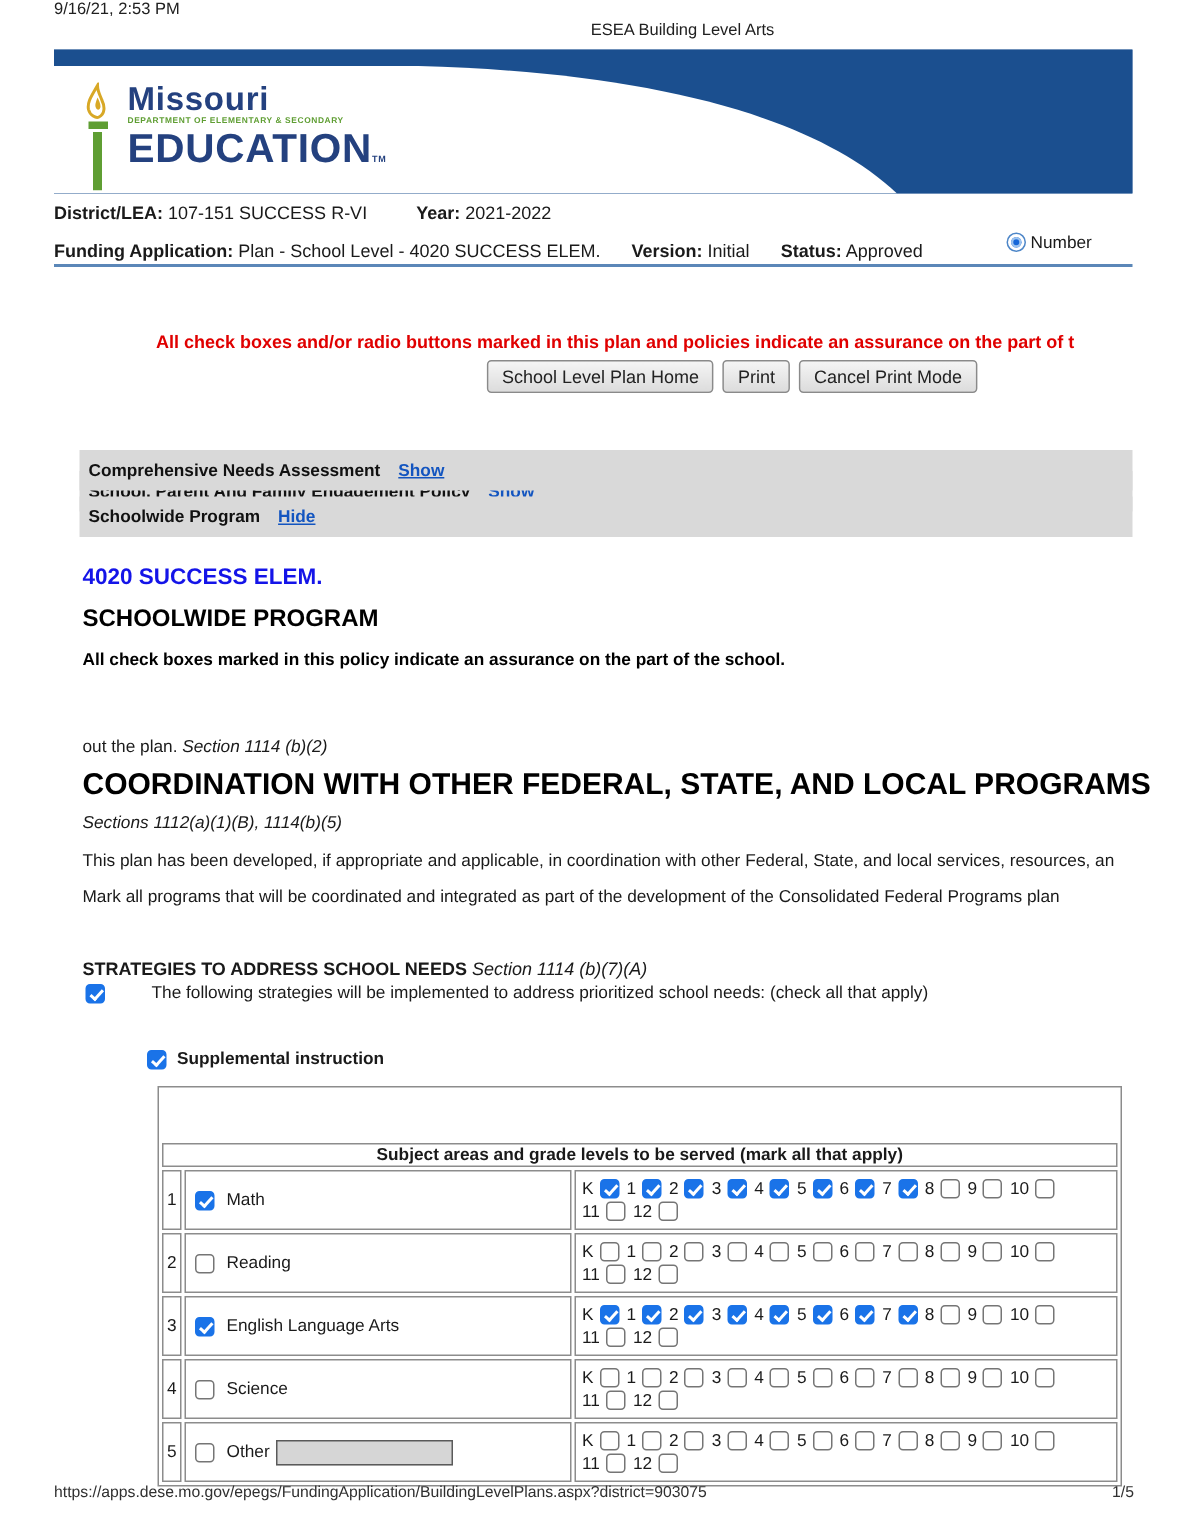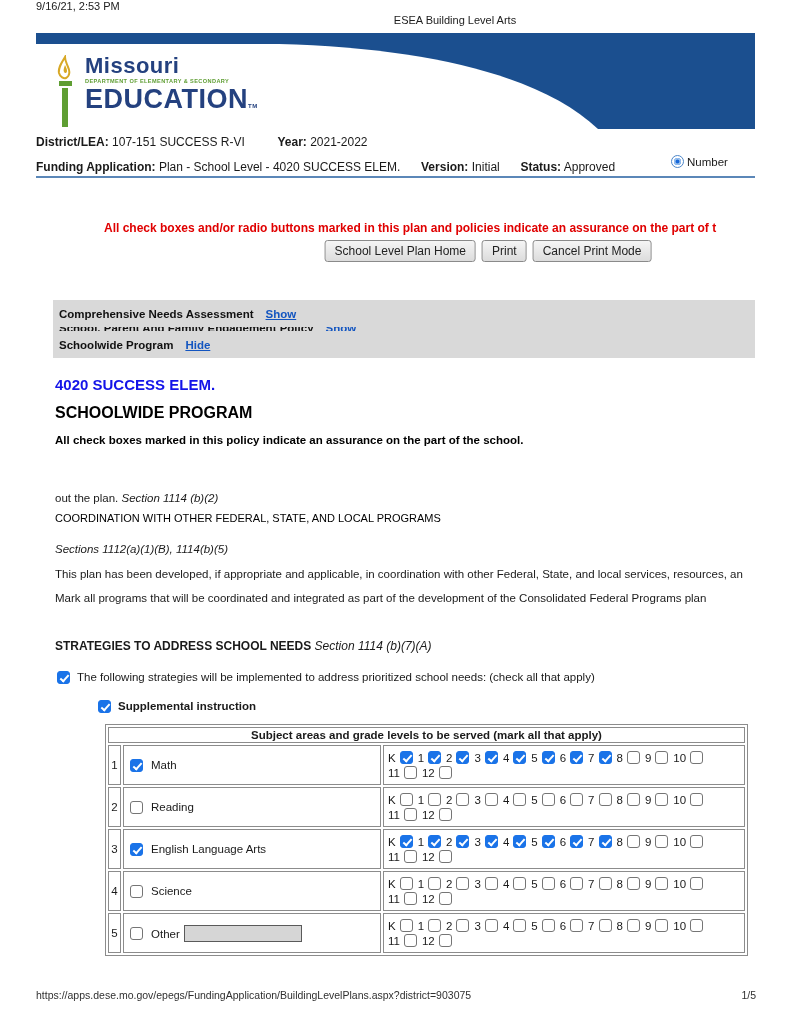--- a/index.html
+++ b/index.html
@@ -45,39 +45,39 @@
   .bar { position:absolute; left:53px; width:702px; height:27px; background:#d9d9d9; display:flex; align-items:center; padding-left:6px; font-size:11.5px; }
   .bar .bar-label { font-weight:bold; color:#111; }
   .bar a, .link { color:#1355c0; font-weight:bold; text-decoration:underline; margin-left:12px; cursor:pointer; font-size:11.5px; }
 
   .h-school { position:absolute; left:55px; top:376px; font-size:15px; font-weight:bold; color:#1414e8; }
   .h-program { position:absolute; left:55px; top:404px; font-size:16px; font-weight:bold; color:#000; }
   .p-bold { position:absolute; left:55px; top:434px; font-size:11.5px; font-weight:bold; color:#000; white-space:nowrap; }
   .p-body { position:absolute; left:55px; font-size:11.5px; color:#1a1a1a; white-space:nowrap; }
   .italic { font-style:italic; }
 
-  .h-coord { position:absolute; left:55px; top:512px; font-size:11px; font-weight:normal; color:#000; white-space:nowrap; }
+  .h-coord { position:absolute; left:55px; top:512px; font-size:20px; font-weight:bold; color:#000; white-space:nowrap; }
   .p-ref { position:absolute; left:55px; top:543px; font-size:11.5px; font-style:italic; color:#1a1a1a; }
 
   .h-strat { position:absolute; left:55px; top:639px; font-size:12px; white-space:nowrap; }
   .h-strat .b { font-weight:bold; }
   .h-strat .i { font-style:italic; }
 
   .check-row { position:absolute; display:flex; align-items:flex-start; font-size:11.5px; }
   .check-row .cb { margin-right:7px; flex:none; margin-top:0; }
   .check-row.bold { font-weight:bold;margin-left:10px; }
 
   
   .cb { display:inline-block; width:13px; height:13px; border:1px solid #757575; border-radius:3px; background:#fff; position:relative; vertical-align:middle; }
   .cb.checked { background:#1a73e8; border-color:#1a73e8; }
   .cb.checked::after { content:""; position:absolute; left:4px; top:1px; width:3px; height:7px; border:solid #fff; border-width:0 2px 2px 0; transform:rotate(42deg); }
 
   
   .swp-wrap { position:absolute; left:105px; top:724px; width:643px; border:1px solid #8c8c8c; background:#fff; padding:0px; }
-  table.swp { border-collapse:separate; border-spacing:2px; width:100%; }
+  table.swp { border-collapse:separate; border-spacing:2px; width:100%;margin-top:35px; }
   table.swp td { border:1px solid #8c8c8c; font-size:11.5px; vertical-align:middle; }
   td.th-cell { text-align:center; font-weight:bold; padding:1px 0; }
   td.num-cell { width:13px; text-align:center; padding:0 1px; }
   td.subj-cell { width:258px; padding:4px 6px; }
   td.subj-cell .cb { margin-right:8px; }
   td.grades-cell { padding:3px 4px; }
   .gline { display:flex; align-items:center; flex-wrap:nowrap; margin:2px 0; }
   .gpair { display:flex; align-items:center; margin-right:5px; }
   .gpair .glabel { margin-right:4px; font-size:11.5px; }
   .other-input { display:inline-block; width:118px; height:17px; background:#d6d6d6; border:1px solid #5a5a5a; vertical-align:middle; margin-left:4px; }
@@ -169,21 +169,21 @@
   <div class="h-coord">COORDINATION WITH OTHER FEDERAL, STATE, AND LOCAL PROGRAMS</div>
   <div class="p-ref">Sections 1112(a)(1)(B), 1114(b)(5)</div>
   <div class="p-body" style="top:568px;">This plan has been developed, if appropriate and applicable, in coordination with other Federal, State, and local services, resources, an</div>
   <div class="p-body" style="top:592px;">Mark all programs that will be coordinated and integrated as part of the development of the Consolidated Federal Programs plan</div>
 
   <div class="h-strat">
     <span class="b">STRATEGIES TO ADDRESS SCHOOL NEEDS</span>
     <span class="i">Section 1114 (b)(7)(A)</span>
   </div>
 
-  <div class="check-row" style="left:57px; top:671px;">
+  <div class="check-row" style="left:57px; top:656px;gap:24px;">
     <span class="cb checked"></span>
     <span>The following strategies will be implemented to address prioritized school needs: (check all that apply)</span>
   </div>
   <div class="check-row bold" style="left:88px; top:700px;">
     <span class="cb checked"></span>
     <span>Supplemental instruction</span>
   </div>
 
   <div class="swp-wrap">
     <table class="swp">

